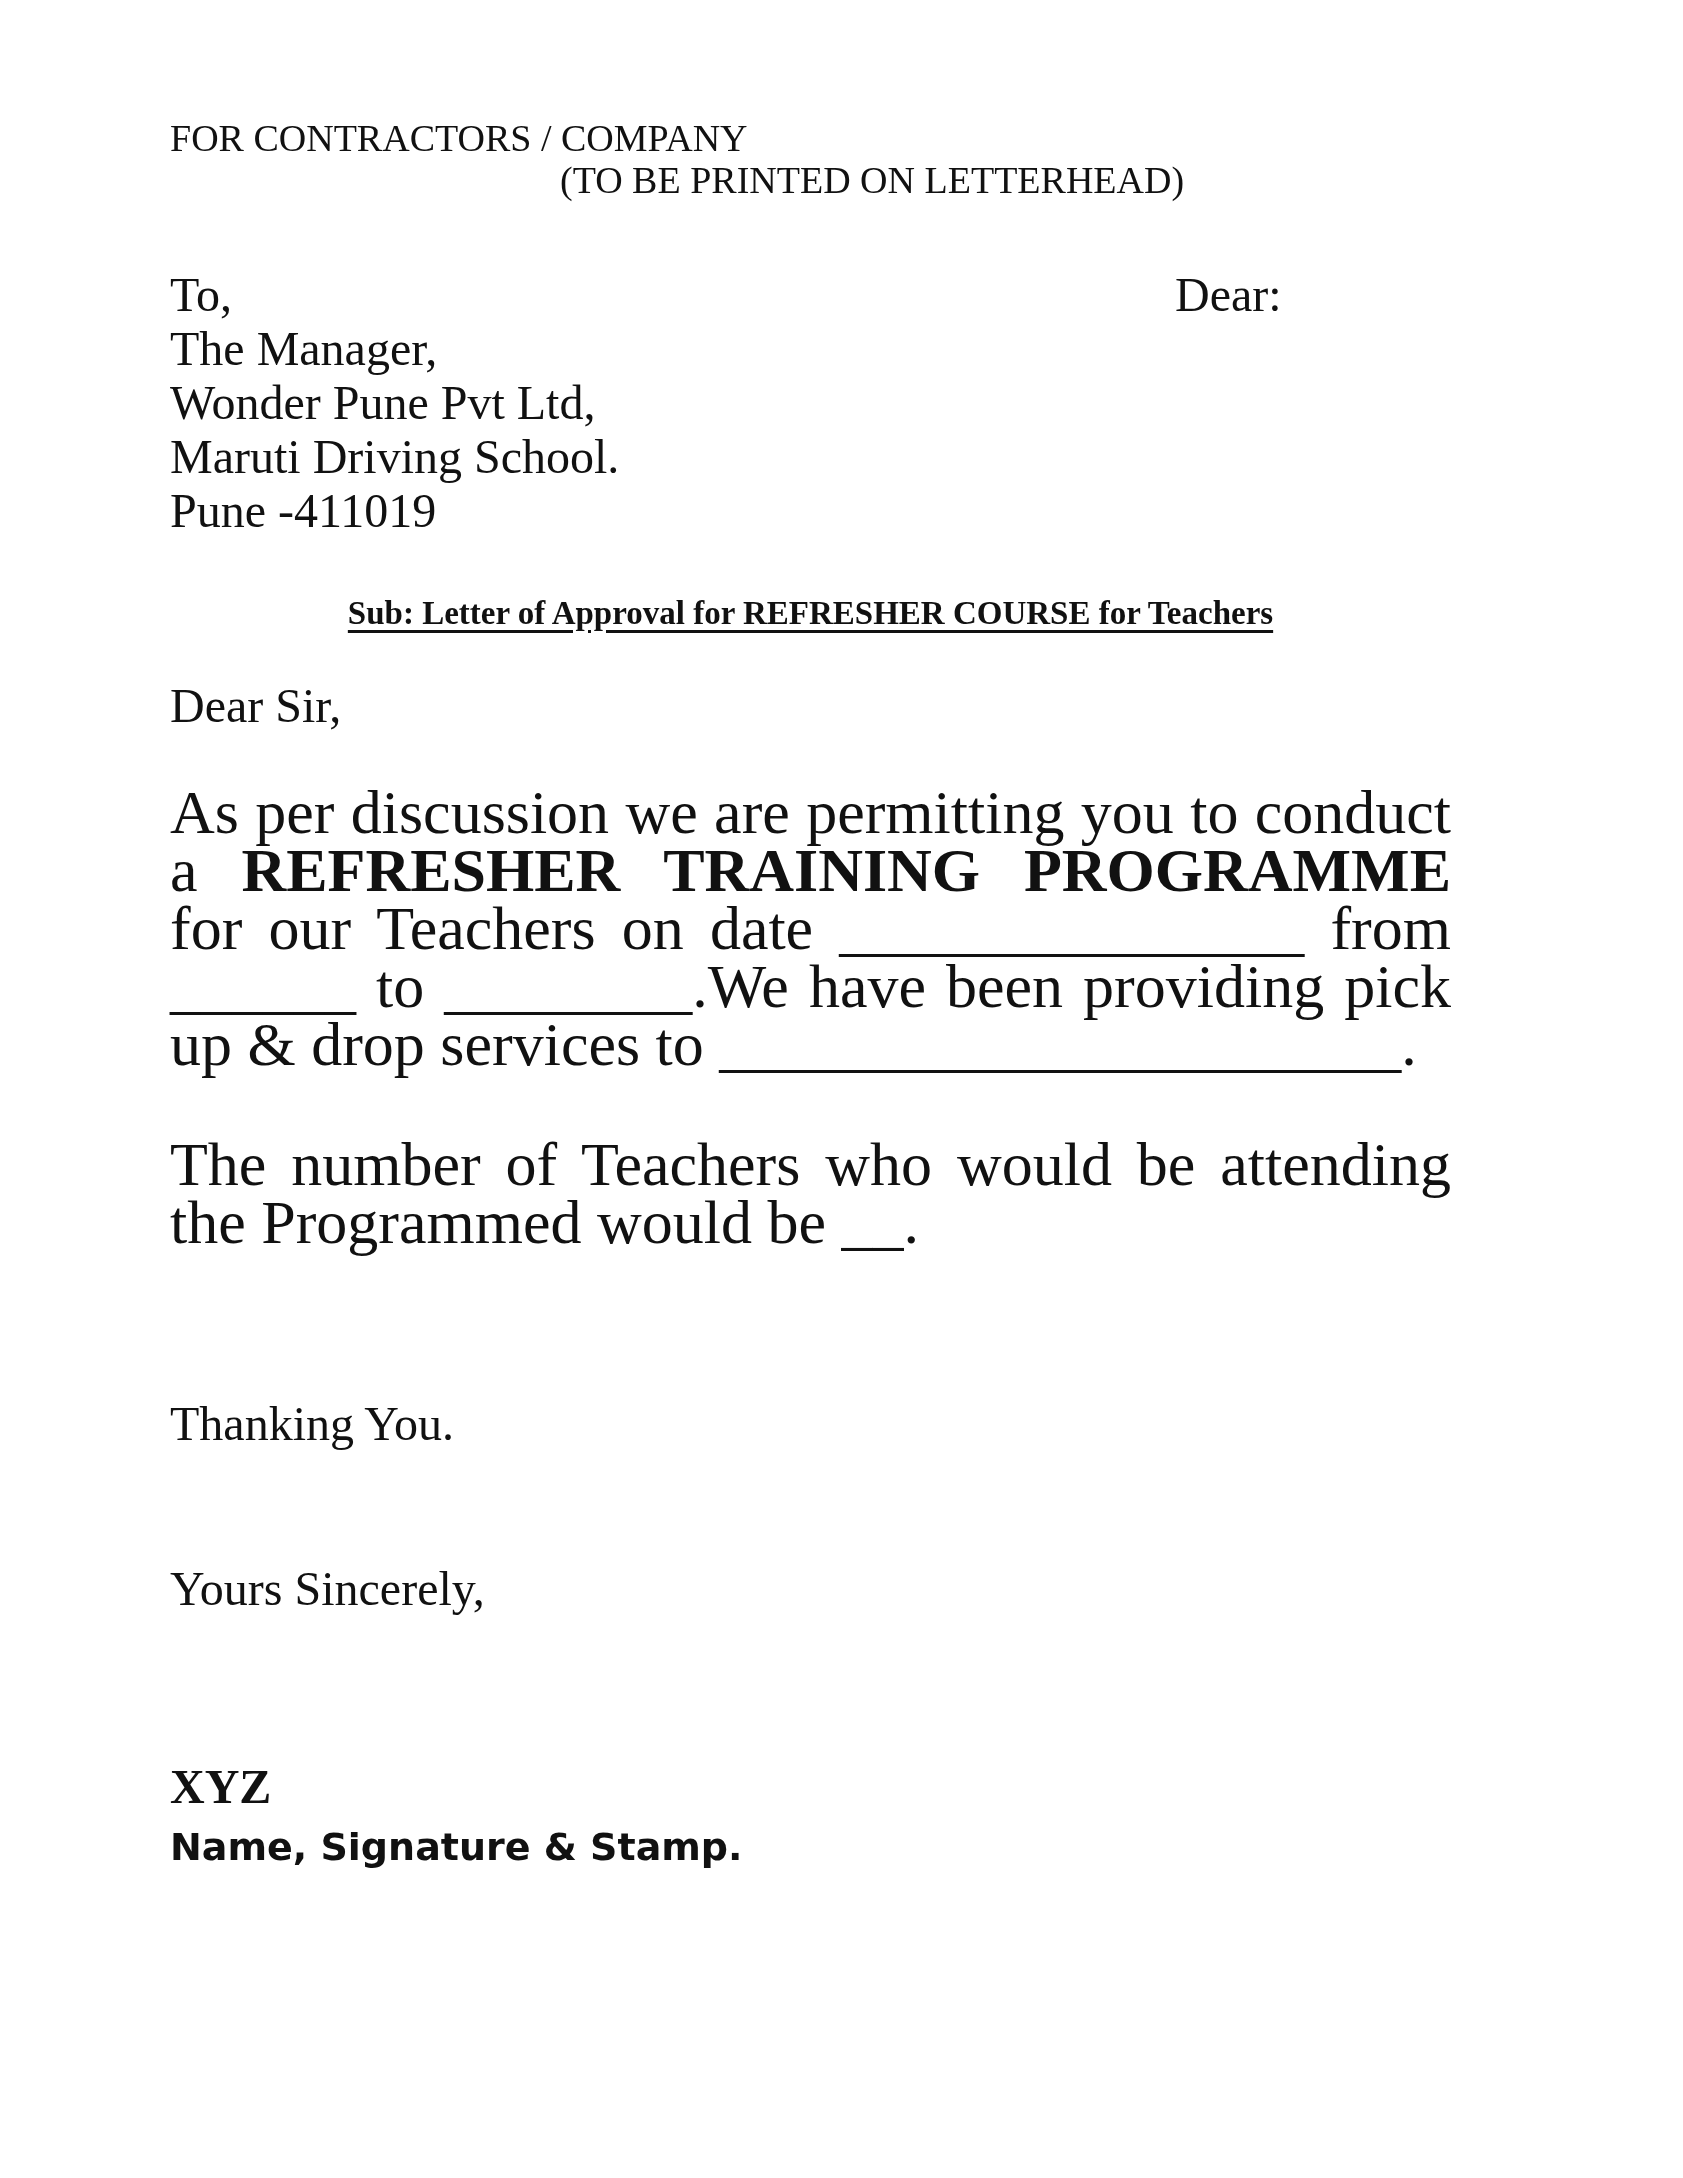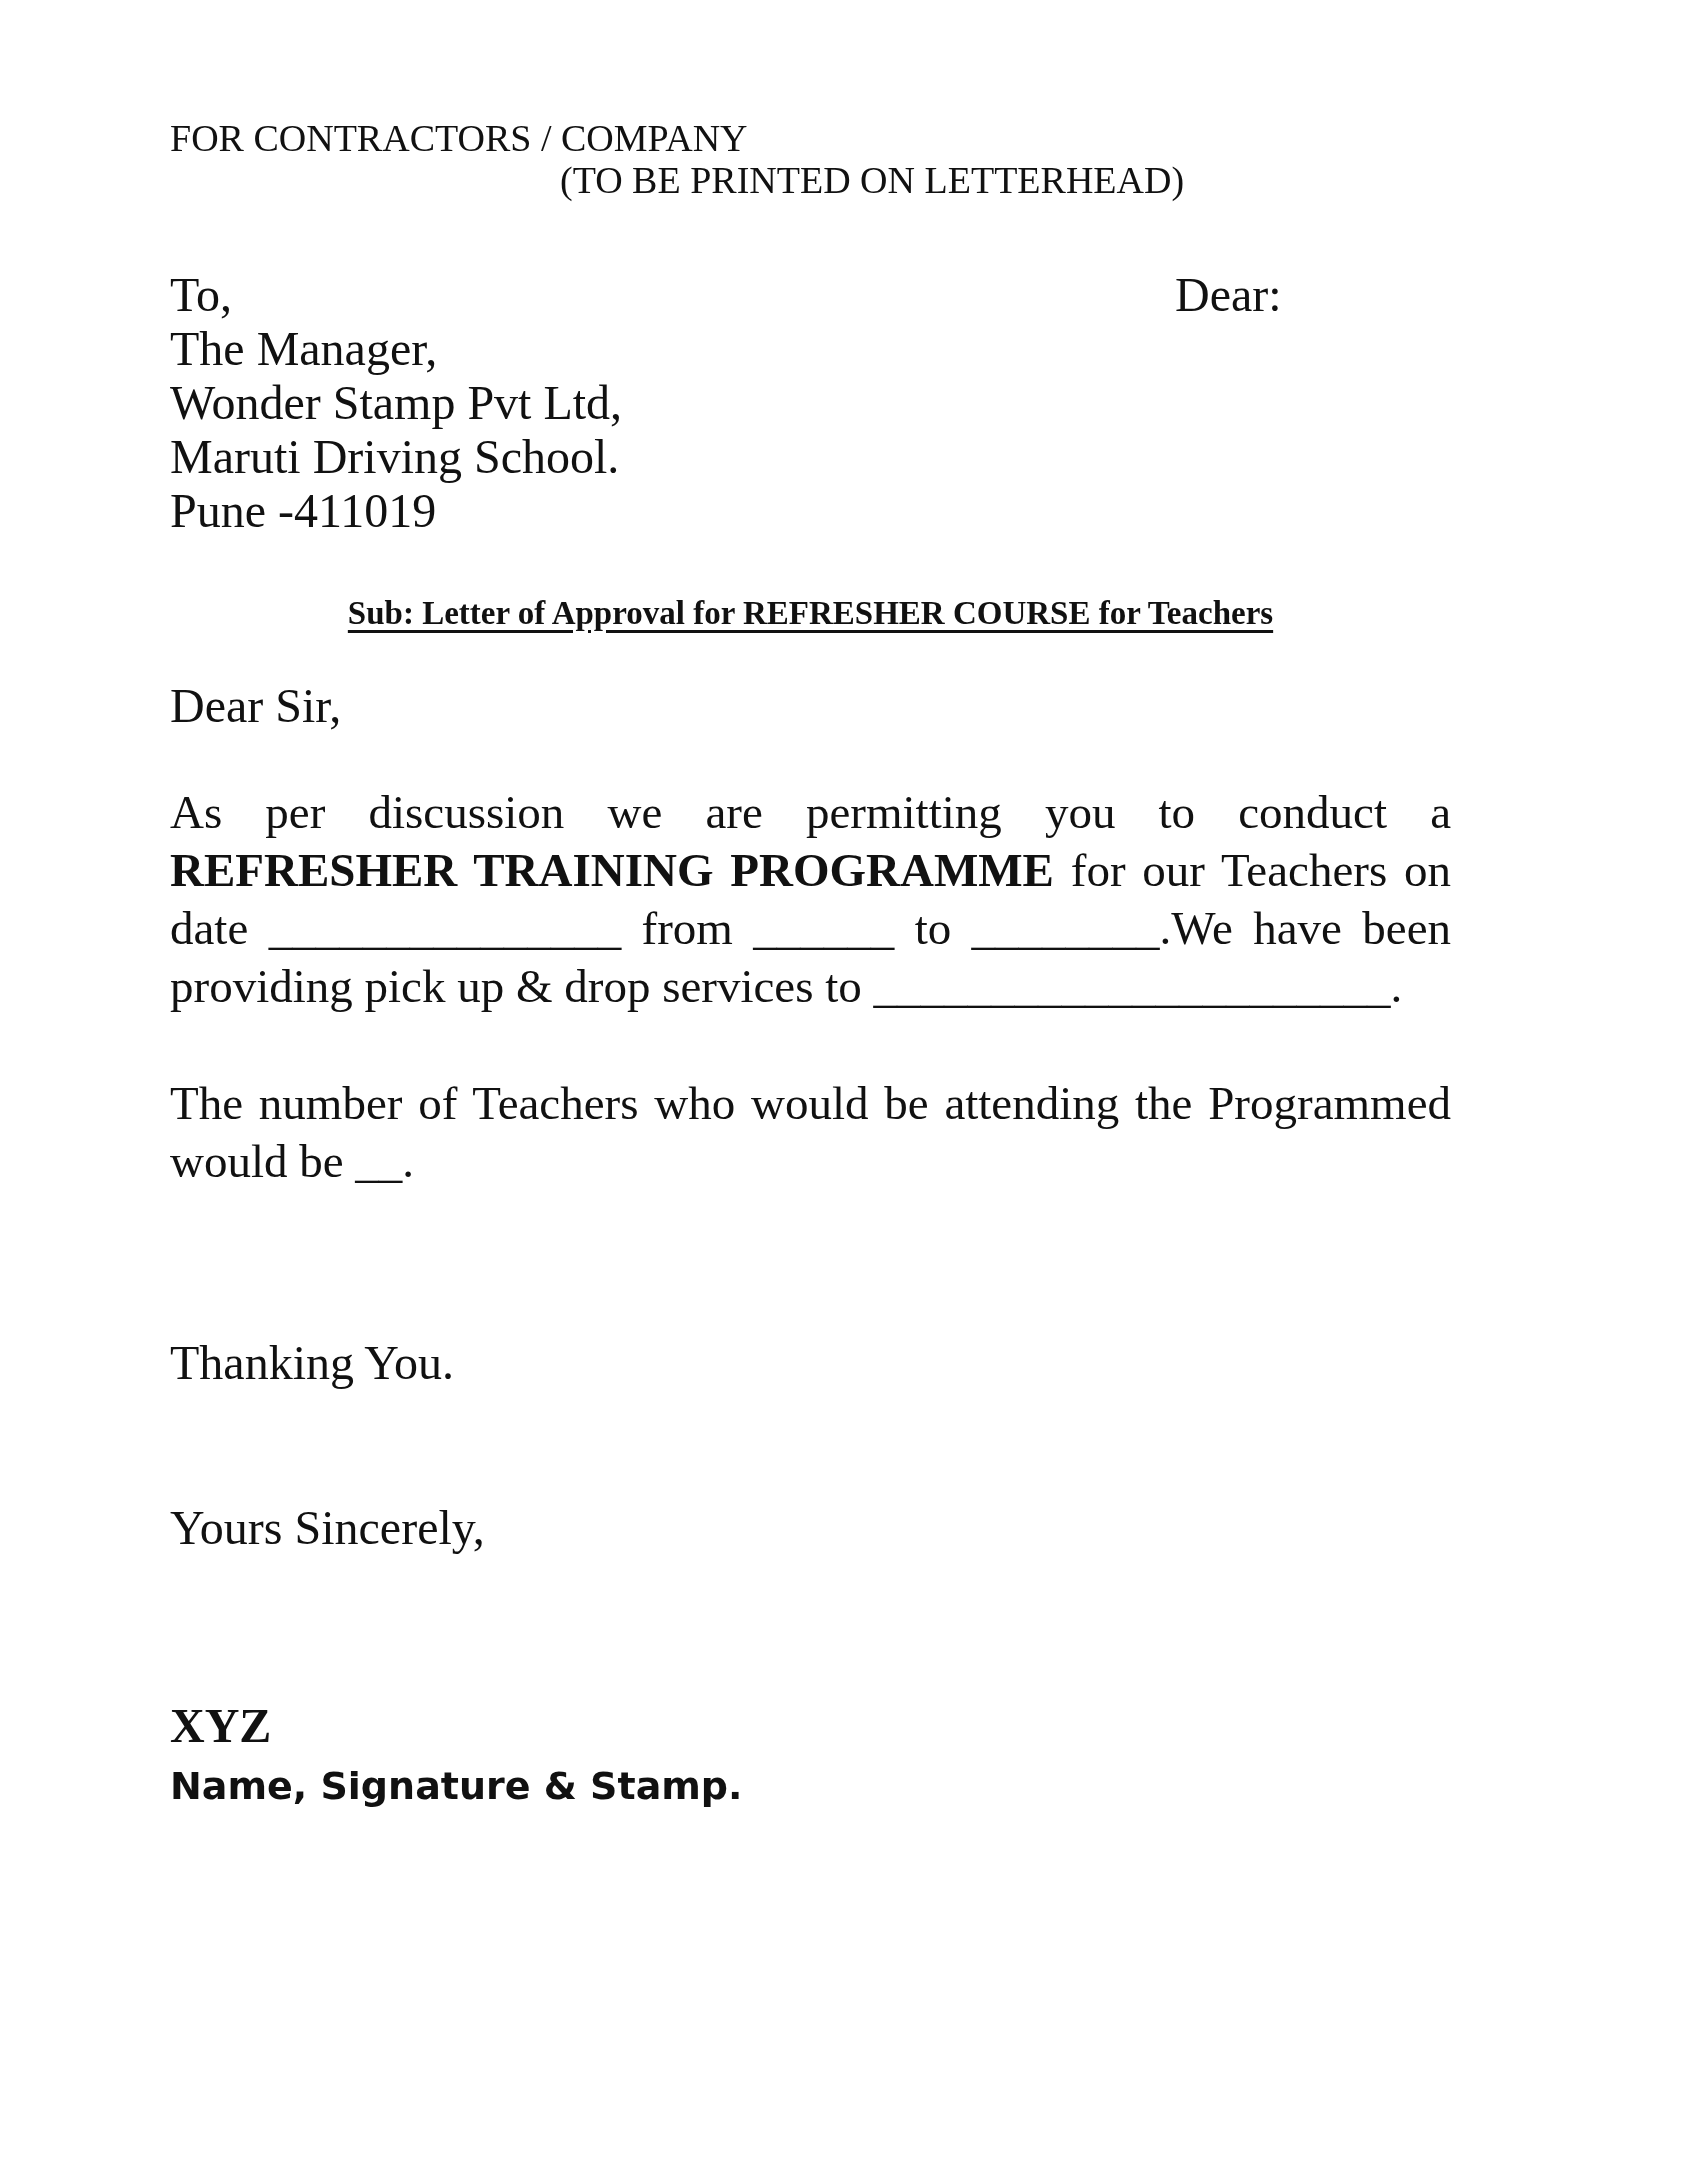--- a/index.html
+++ b/index.html
@@ -50,21 +50,21 @@
     text-align: center;
     text-decoration: underline;
     text-underline-offset: 6px;
   }
   .salutation {
     margin-top: 39px;
     font-size: 48px;
     line-height: 54px;
   }
   .para {
-    font-size: 47px;
+    font-size: 62px;
     line-height: 58px;
     text-align: justify;
     text-justify: inter-word;
   }
   .para1 { margin-top: 50px; }
   .para2 { margin-top: 59px; }
   .thanks {
     margin-top: 146px;
     font-size: 48px;
     line-height: 54px;
@@ -96,21 +96,21 @@
 
   <div class="doc-header">
     <div class="line1">FOR CONTRACTORS / COMPANY</div>
     <div class="line2">(TO BE PRINTED ON LETTERHEAD)</div>
   </div>
 
   <div class="recipient-row">
     <div class="address">
       <div>To,</div>
       <div>The Manager,</div>
-      <div>Wonder Stamp Pvt Ltd,</div>
+      <div>Wonder Pune Pvt Ltd,</div>
       <div>Maruti Driving School.</div>
       <div>Pune -411019</div>
     </div>
     <div class="date-label">Dear:</div>
   </div>
 
   <div class="subject">Sub: Letter of Approval for REFRESHER COURSE for Teachers</div>
 
   <div class="salutation">Dear Sir,</div>
 

